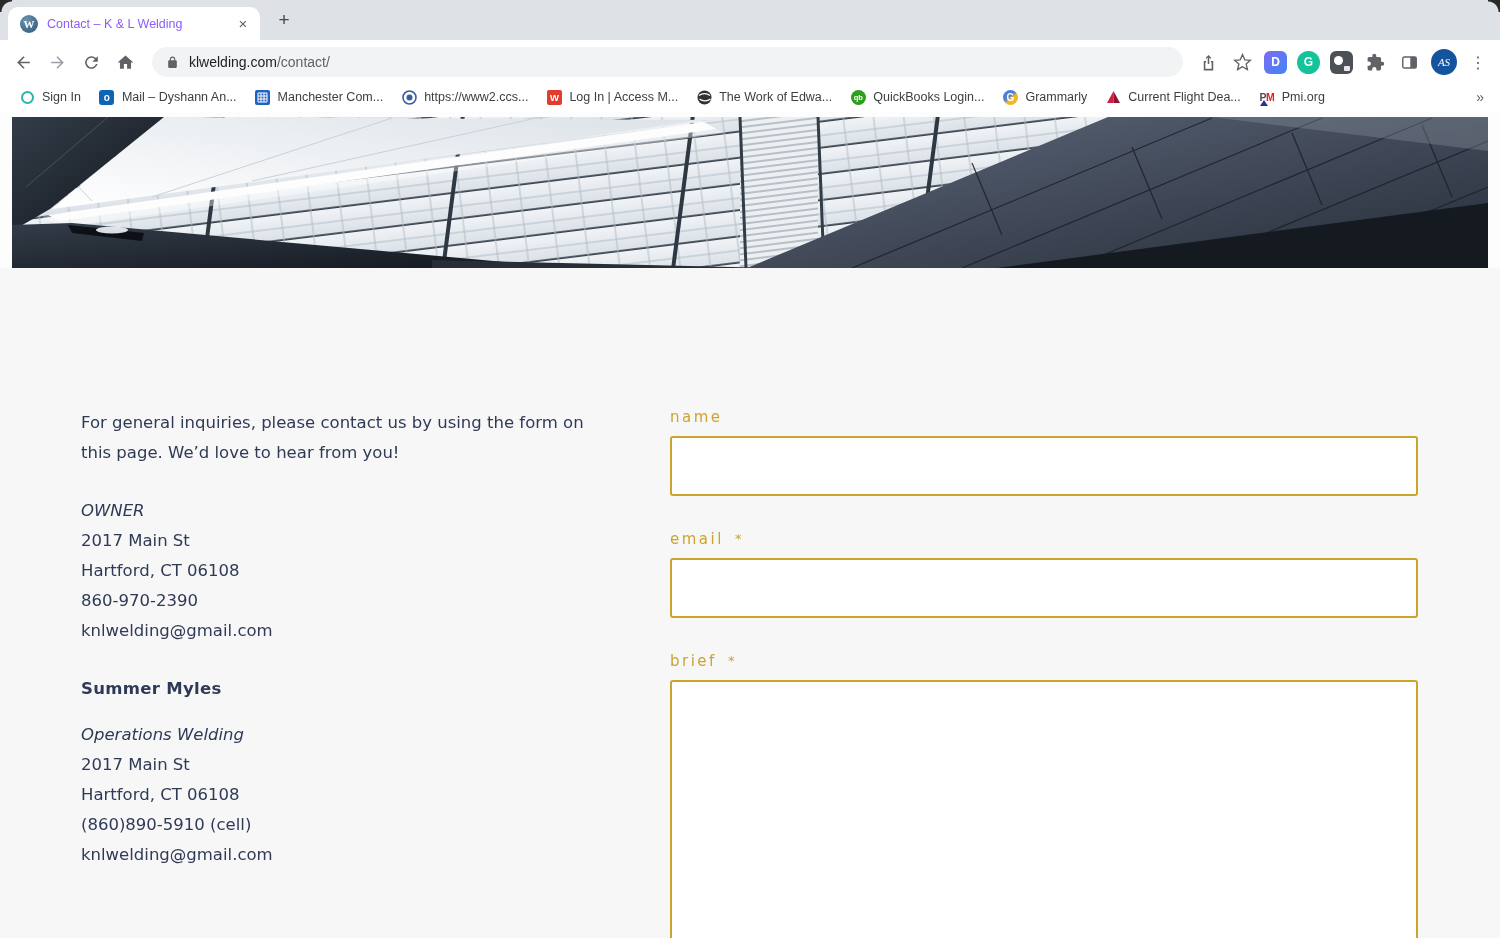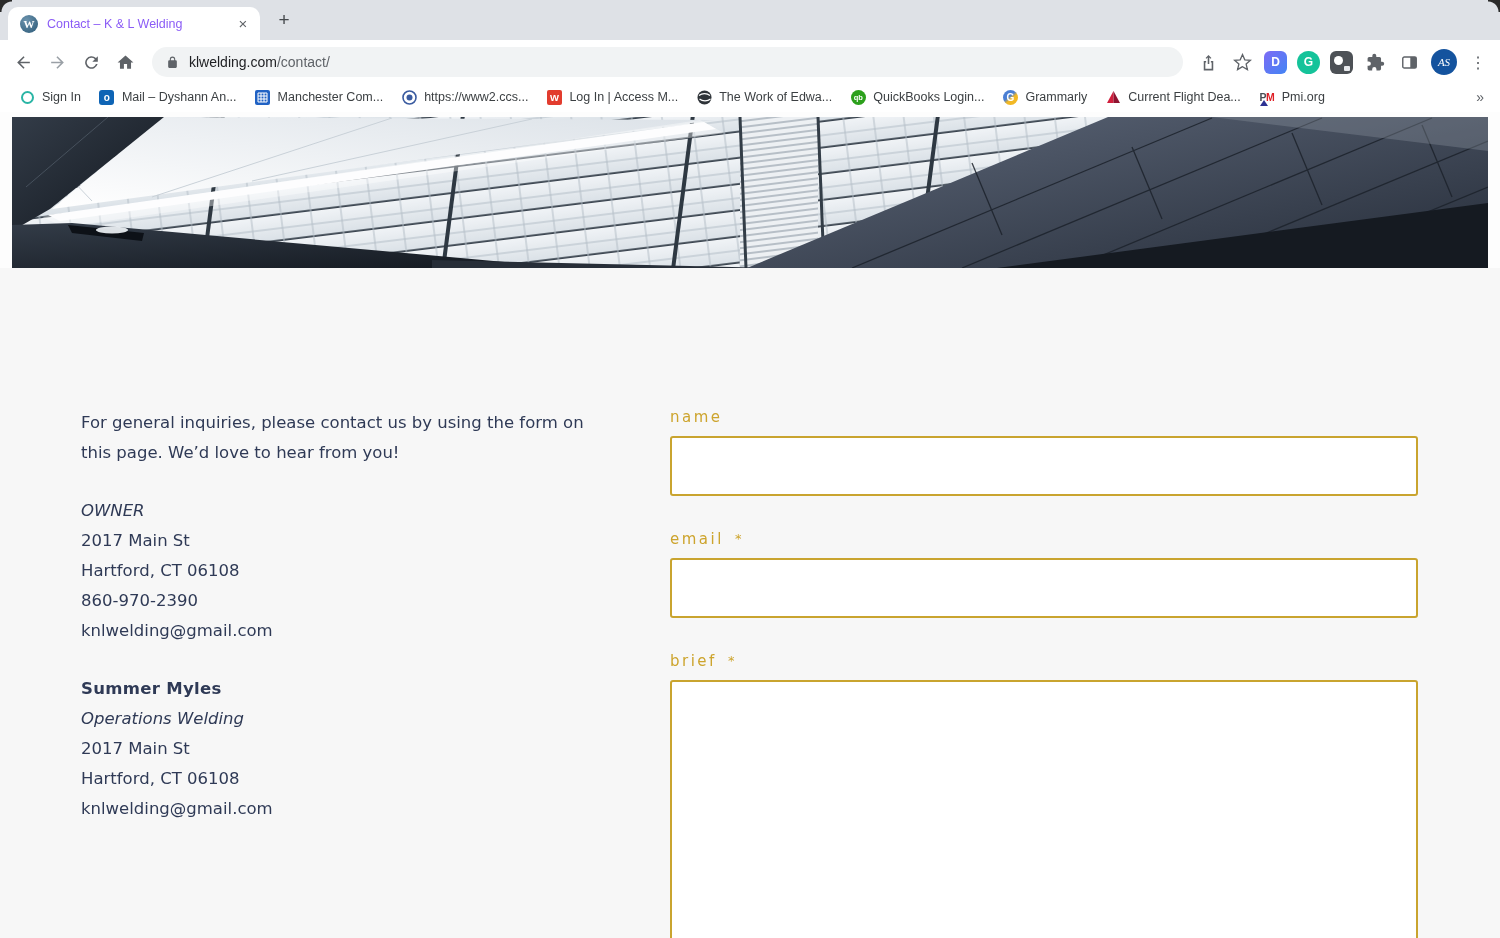--- a/index.html
+++ b/index.html
@@ -60,21 +60,21 @@
   .page { height:826px; background:#f7f7f7; overflow:hidden; }
   .hero-wrap { background:#fdfdfd; padding:5px 12px 0 12px; }
   .hero-wrap svg { display:block; width:100%; height:151px; }
 
   .content { display:flex; justify-content:space-between; padding:140px 82px 0 81px;
              font-family:"DejaVu Sans", sans-serif; }
   .col-left { width:522px; color:#2f3a56; font-size:16.5px; line-height:30px; }
   .intro { margin-bottom:28px; }
   .contact-card { margin-bottom:28px; }
   .c-name { font-weight:bold; letter-spacing:.3px; }
-  .c-title { font-style:italic; }
+  .c-title { font-style:italic;margin-top:16px; }
 
   .col-right { width:748px; color:#2f3a56; }
   .form-heading { font-size:22px; font-weight:400; color:#3a4560; letter-spacing:.3px; margin-bottom:37px; }
   .fgroup { margin-bottom:34px; }
   .flabel { display:flex; align-items:flex-start; gap:11px; color:#cda42d; font-size:15px;
             letter-spacing:2.5px; margin-bottom:10px; }
   .freq { font-size:13px; letter-spacing:0; padding-top:1px; }
   .finput { width:100%; height:60px; border:2px solid #c9a42f; border-radius:3px; background:#fff;
             outline:none; font-size:16px; padding:0 14px; font-family:"DejaVu Sans", sans-serif; color:#2f3a56; }
   .ftextarea { width:100%; height:290px; border:2px solid #c9a42f; border-radius:3px; background:#fff;
@@ -324,20 +324,21 @@
         <div>Hartford, CT 06108</div>
         <div>860-970-2390</div>
         <div>knlwelding@gmail.com</div>
       </div>
 
       <div class="contact-card">
         <div class="c-name">Summer Myles</div>
         <div class="c-title">Operations Welding</div>
         <div>2017 Main St</div>
         <div>Hartford, CT 06108</div>
+        <div>(860)890-5910 (cell)</div>
         <div>knlwelding@gmail.com</div>
       </div>
     </div>
 
     <div class="col-right">
 
       <div class="fgroup">
         <div class="flabel">
           <span>name</span>
         </div>

